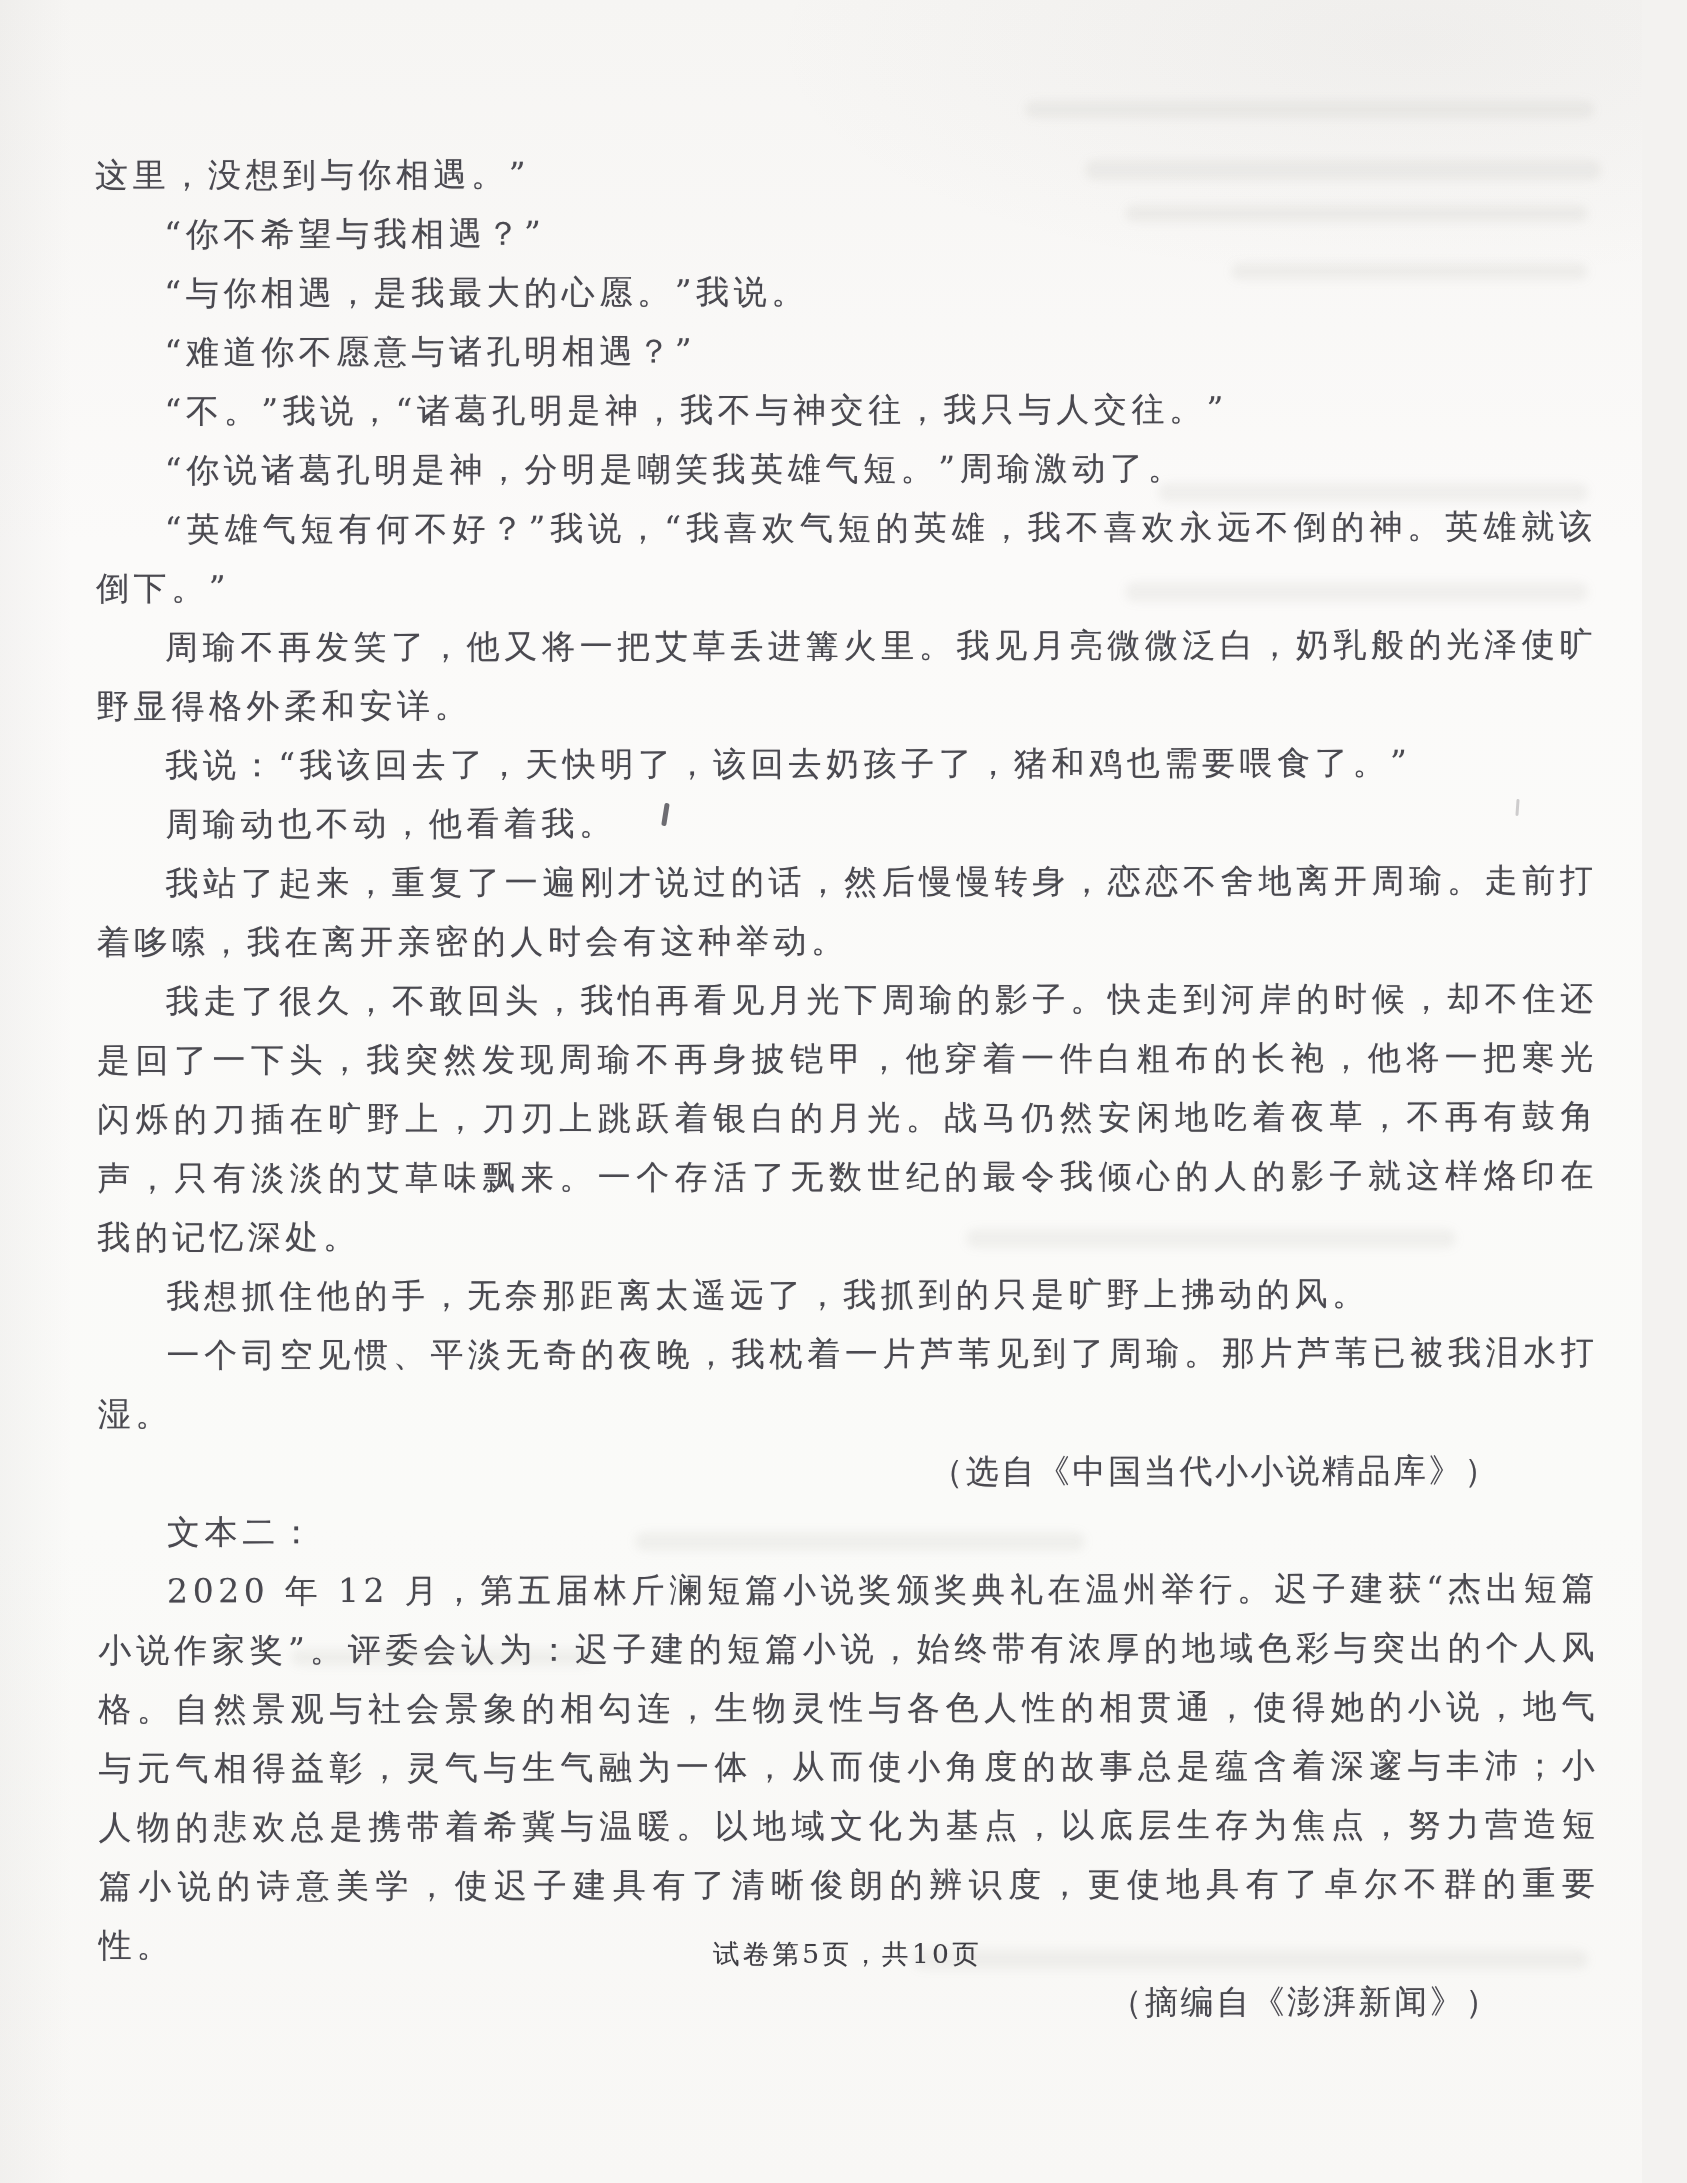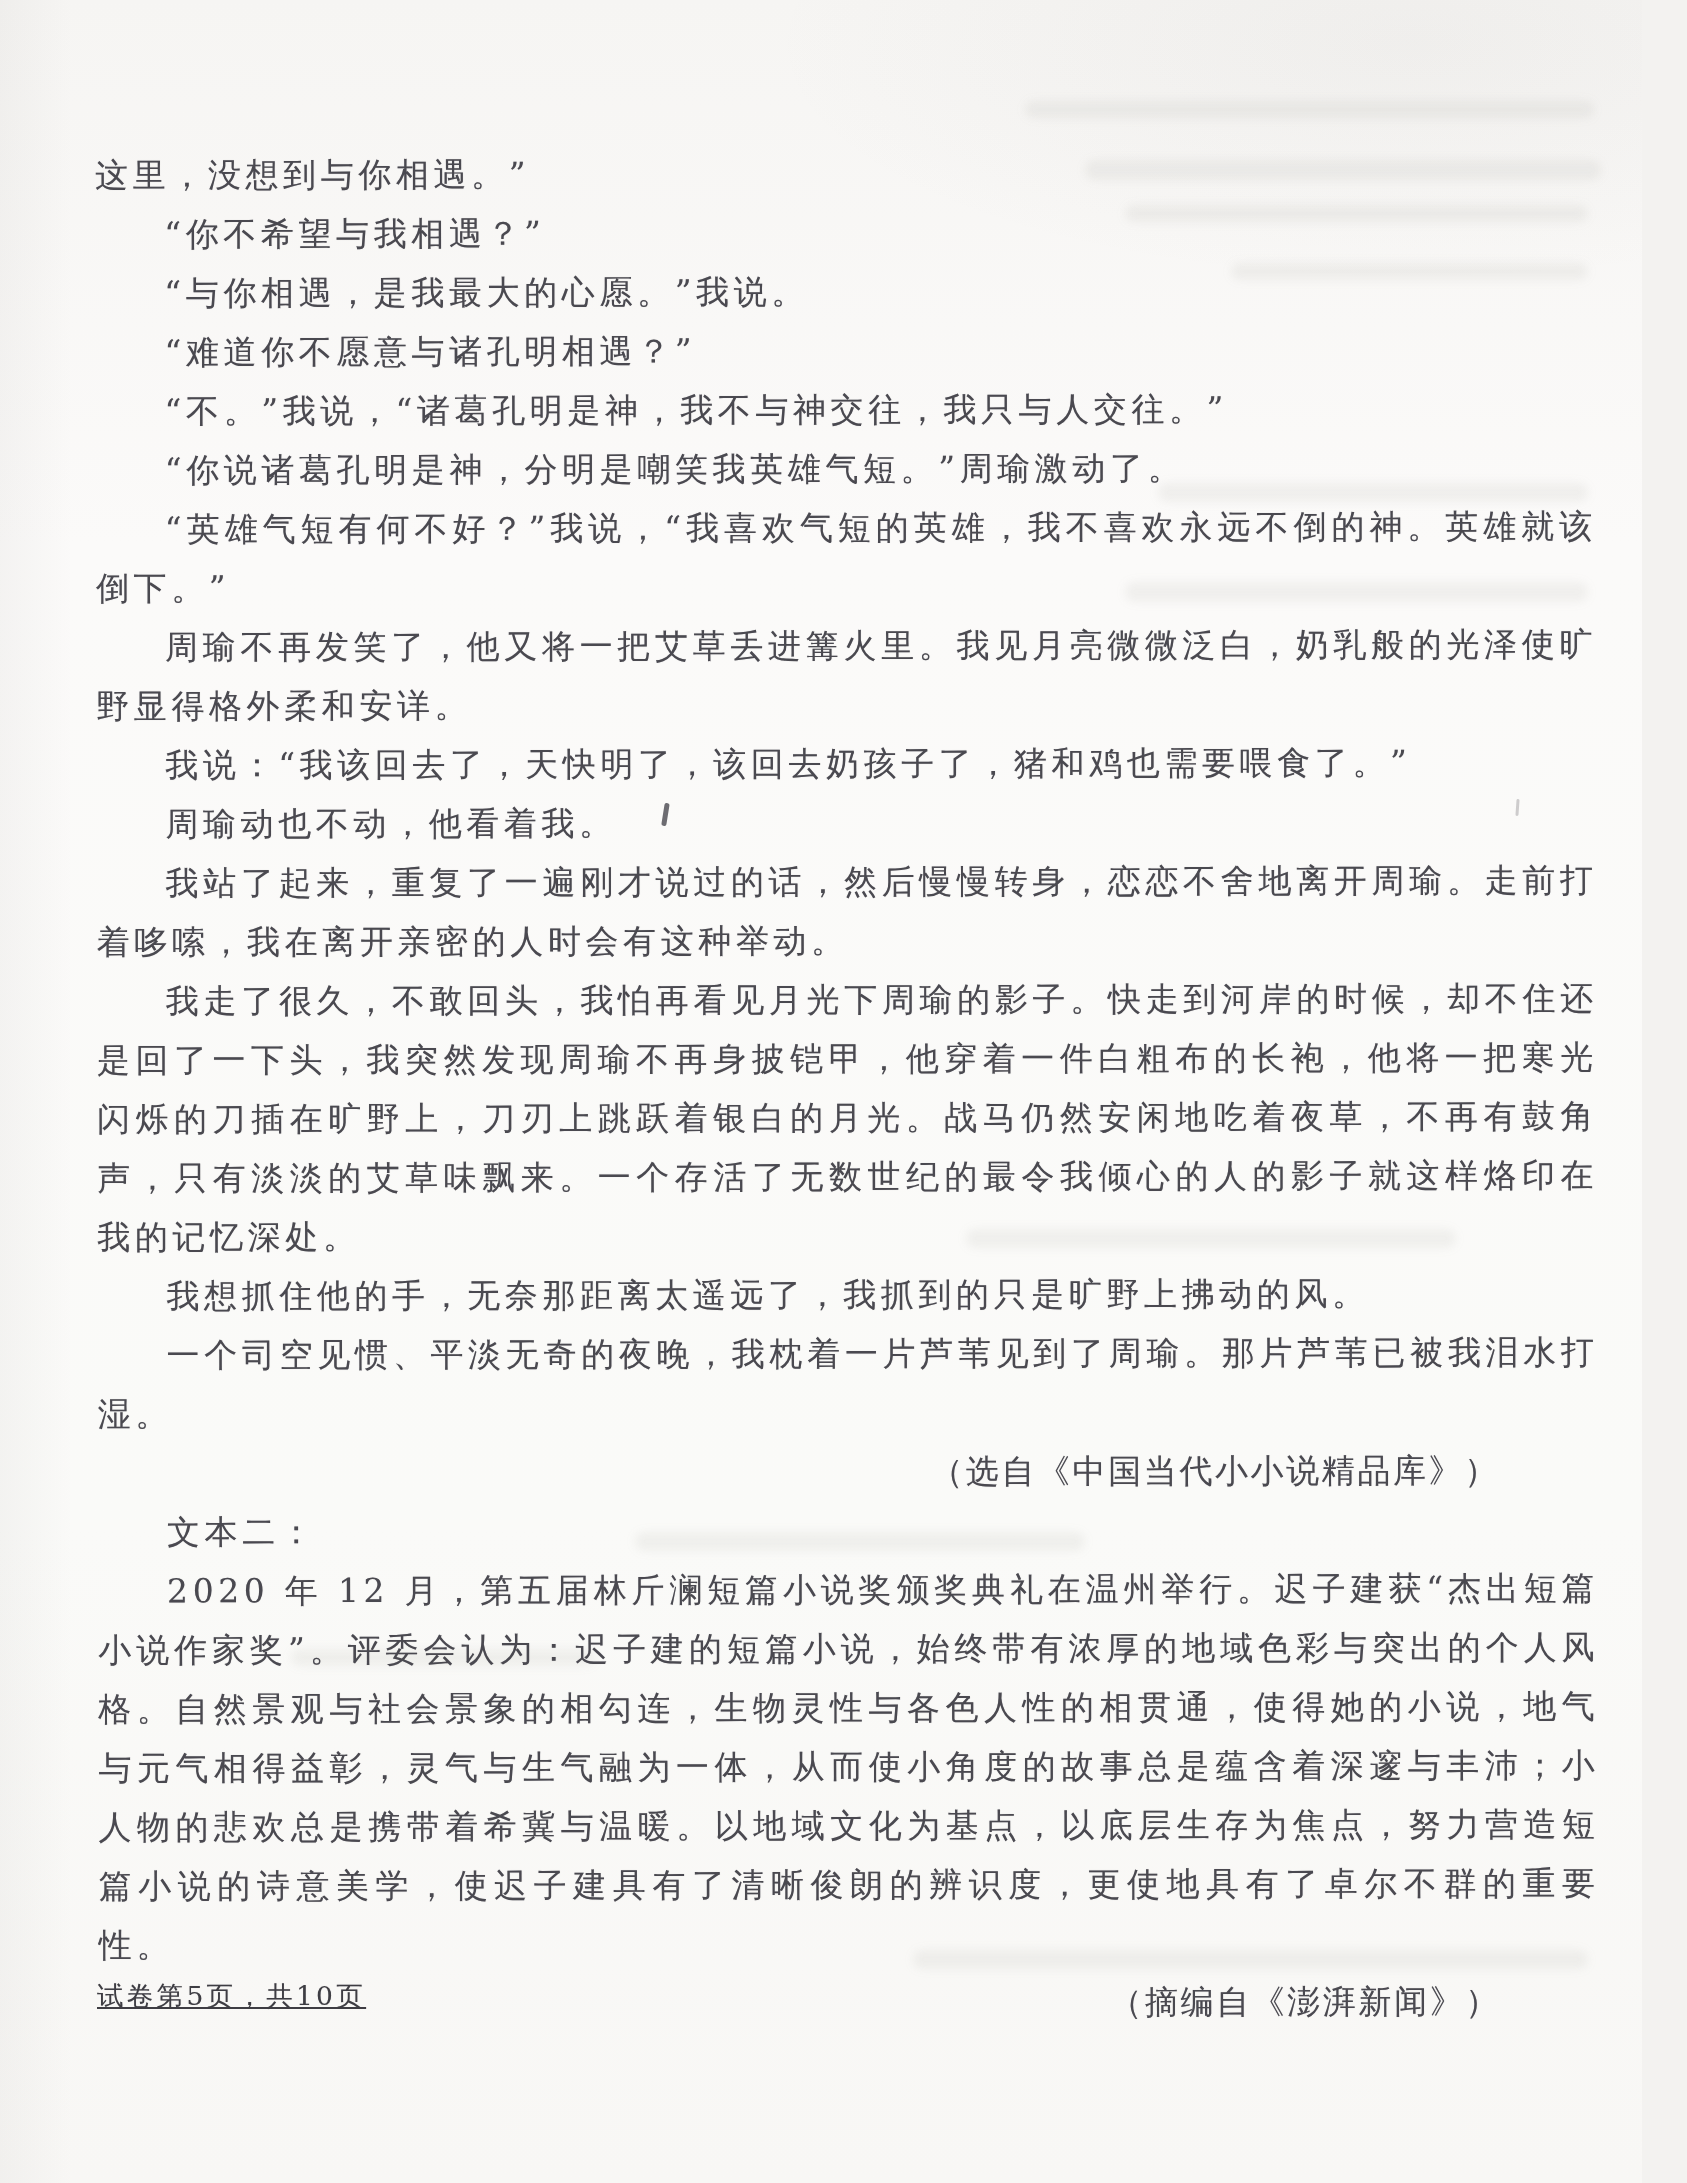--- a/index.html
+++ b/index.html
@@ -27,26 +27,26 @@
     color: #4a4950;
     text-align: justify;
     text-shadow: 0 0 0.7px rgba(72,70,78,0.38);
     transform: rotate(-0.12deg);
   }
   .content p { margin: 0; padding: 0; text-indent: 69px; }
   .content p.p-cont { text-indent: 0; }
   .content p.p-src { text-align: right; text-indent: 0; padding-right: 99px; letter-spacing: 2.6px; }
   .footer {
     position: absolute;
-    left: 97px; width: 1501px; top: 1981px;
+    left: 97px; width: 1501px; top: 1939px;
+    text-align: center;
     font-size: 26.5px; line-height: 29px;
     letter-spacing: 3.3px;
     color: #3e3d43;
     text-shadow: 0 0 0.7px rgba(70,68,75,0.35);
-    text-decoration: underline;
   }
   
   .ghost {
     position: absolute;
     border-radius: 9.3px;
     background: rgba(128,123,120,0.085);
     filter: blur(4.6px);
   }
   .speck {
     position: absolute;

